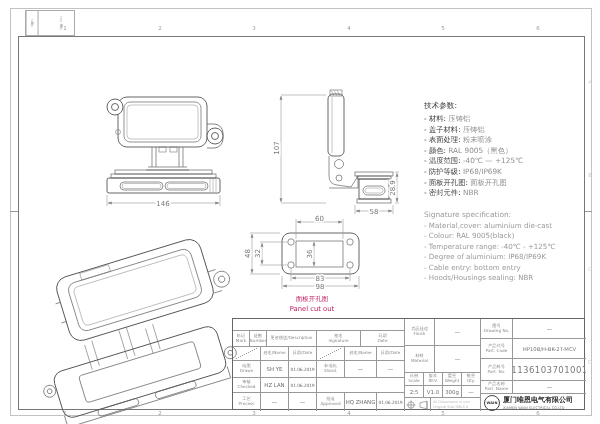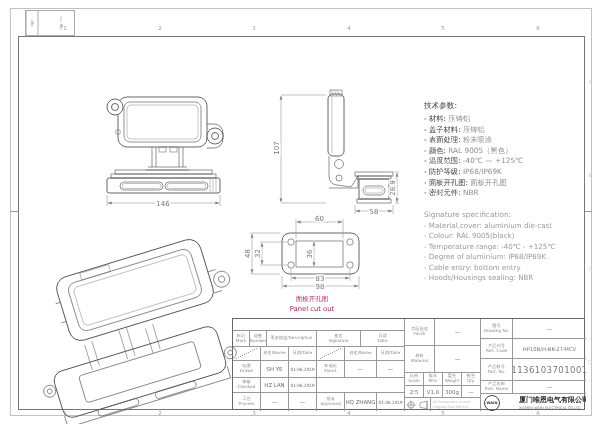--- a/index.html
+++ b/index.html
@@ -33,21 +33,21 @@
   #title-block{left:232px;top:318px;width:353px;height:92px;border:1px solid #666;font-size:5px;color:#666;}
   .cell{position:absolute;box-sizing:border-box;border-right:0.5px solid #999;border-bottom:0.5px solid #999;
         display:flex;align-items:center;justify-content:center;text-align:center;overflow:hidden;}
   .lbl{font-size:4.2px;color:#8a8a8a;line-height:1.15;white-space:pre-line;}
   .val{font-size:5.4px;color:#6f6f6f;}
   .date-val{font-size:4.5px;letter-spacing:-0.2px;}
   .diag{background-image:linear-gradient(to bottom right,transparent 49.2%,#999 49.2%,#999 50.8%,transparent 50.8%);}
   .partno{font-size:8.6px;color:#7a7a7a;letter-spacing:0.4px;}
   .partcode{font-size:5.3px;color:#7a7a7a;}
   #dims-note{font-size:3.4px;color:#b5b5b5;line-height:1.25;white-space:pre-line;text-align:left;}
-  #company-cell{display:flex;align-items:center;justify-content:flex-start;padding-left:3px;gap:19px;}
+  #company-cell{display:flex;align-items:center;justify-content:flex-start;padding-left:3px;gap:3px;}
   #wain-logo{width:14px;height:14px;border:1px solid #444;border-radius:50%;display:flex;align-items:center;justify-content:center;
         font-size:3.6px;font-weight:bold;color:#333;flex:0 0 auto;}
   #company-names{text-align:left;}
   #company-zh{font-size:7px;font-weight:bold;color:#2e2e2e;white-space:nowrap;}
   #company-en{font-size:3.6px;color:#777;white-space:nowrap;margin-top:1px;}
   svg{position:absolute;overflow:visible;}
   svg text{font-family:"DejaVu Sans","Liberation Sans",sans-serif;}
   .dimtxt{fill:#777;font-size:7px;paint-order:stroke;stroke:#ffffff;stroke-width:3px;}
 </style>
 </head>

